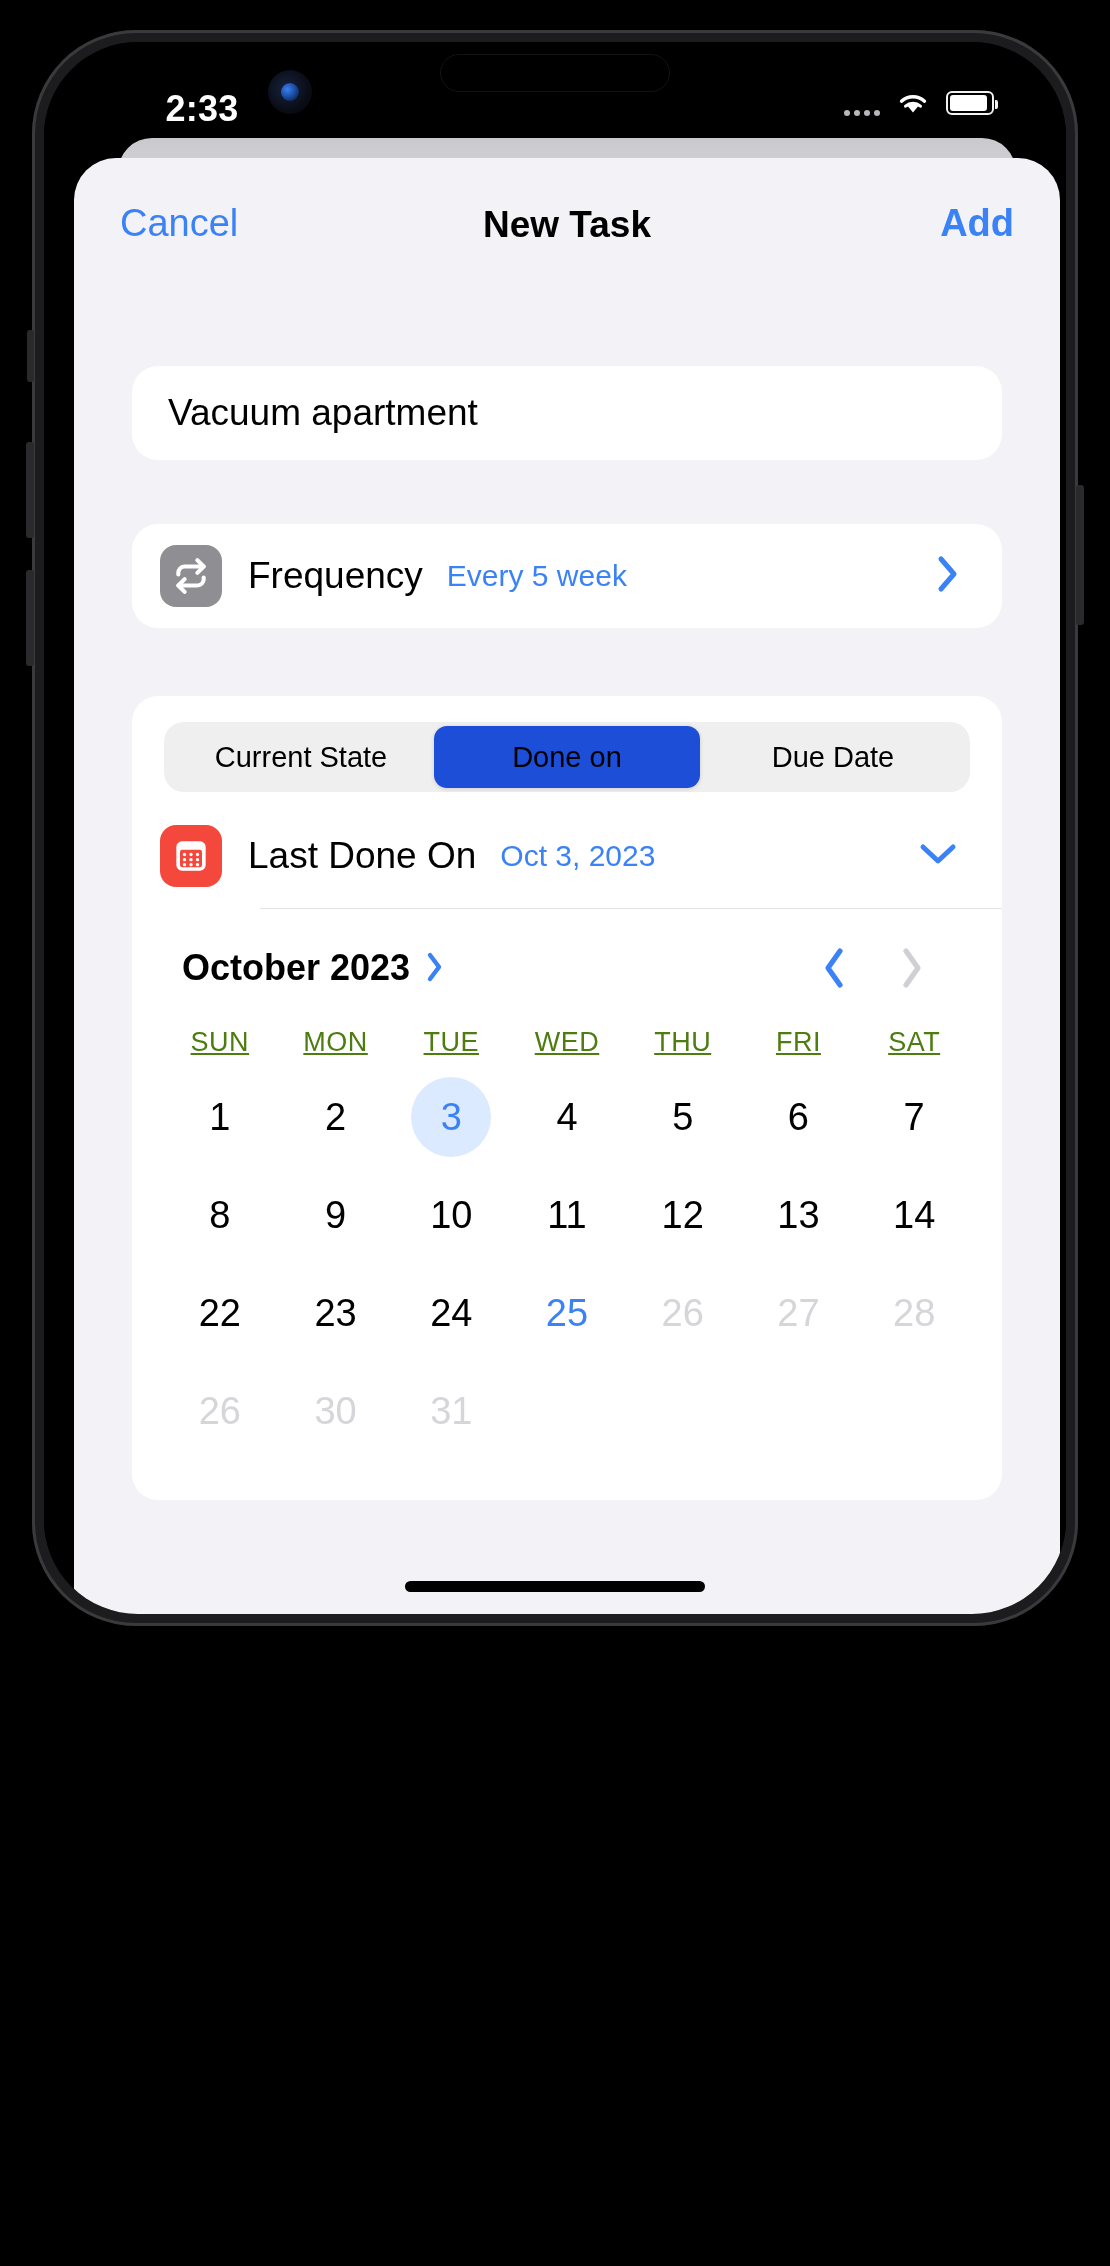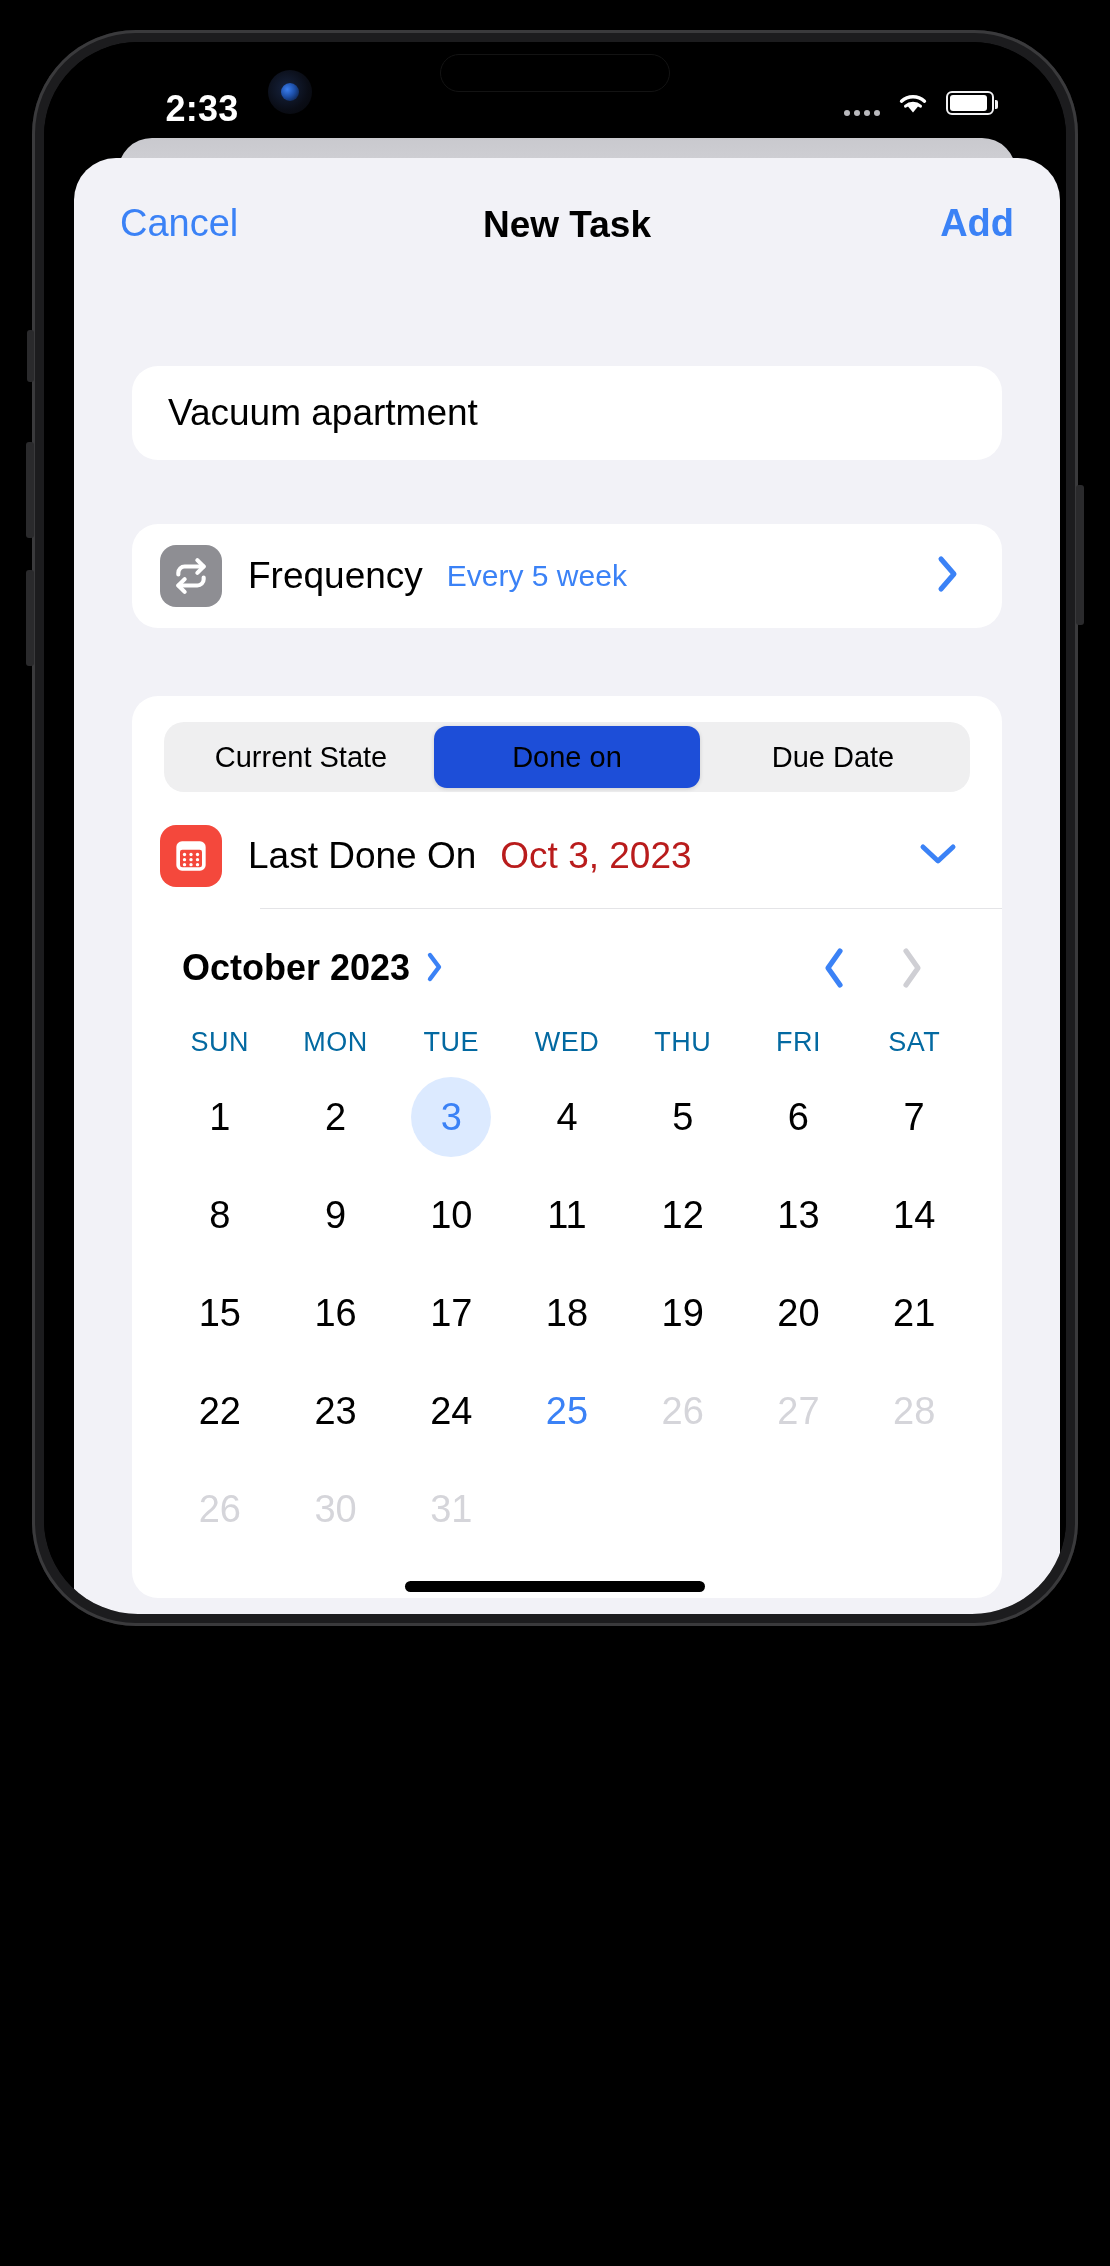--- a/index.html
+++ b/index.html
@@ -310,22 +310,22 @@
     margin-top: 12px;
     cursor: pointer;
   }
   #calendar-icon { background: #f4483c; }
   #last-done-label {
     font-size: 37px;
     color: #000;
     margin-left: 26px;
   }
   #last-done-value {
-    font-size: 37px;
-    color: #b91c1c;
+    font-size: 30px;
+    color: #3b82f6;
     margin-left: 24px;
   }
   #last-done-chevron {
     margin-left: auto;
     margin-right: 14px;
   }
 
   #row-divider {
     height: 1px;
     background: #e4e4e7;
@@ -374,22 +374,23 @@
   }
 
   #weekday-row, .week-row {
     display: grid;
     grid-template-columns: repeat(7, 1fr);
   }
   #weekday-row { margin-bottom: 10px; }
   .weekday {
     text-align: center;
     font-size: 27px;
-    color: #0369a1;
+    color: #4d7c0f;
     letter-spacing: 0.5px;
+    text-decoration: underline;
   }
   .day-cell {
     height: 98px;
     display: flex;
     align-items: center;
     justify-content: center;
     cursor: pointer;
   }
   .day-num {
     width: 80px;
@@ -603,43 +604,20 @@
                   </div>
                   <div class="day-cell">
                     <div class="day-num">13</div>
                   </div>
                   <div class="day-cell">
                     <div class="day-num">14</div>
                   </div>
                 </div>
                 <div class="week-row">
                   <div class="day-cell">
-                    <div class="day-num">15</div>
-                  </div>
-                  <div class="day-cell">
-                    <div class="day-num">16</div>
-                  </div>
-                  <div class="day-cell">
-                    <div class="day-num">17</div>
-                  </div>
-                  <div class="day-cell">
-                    <div class="day-num">18</div>
-                  </div>
-                  <div class="day-cell">
-                    <div class="day-num">19</div>
-                  </div>
-                  <div class="day-cell">
-                    <div class="day-num">20</div>
-                  </div>
-                  <div class="day-cell">
-                    <div class="day-num">21</div>
-                  </div>
-                </div>
-                <div class="week-row">
-                  <div class="day-cell">
                     <div class="day-num">22</div>
                   </div>
                   <div class="day-cell">
                     <div class="day-num">23</div>
                   </div>
                   <div class="day-cell">
                     <div class="day-num">24</div>
                   </div>
                   <div class="day-cell">
                     <div class="day-num today">25</div>

